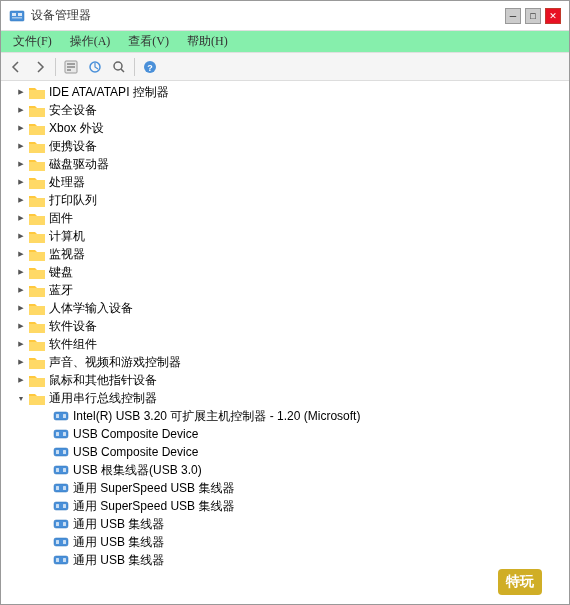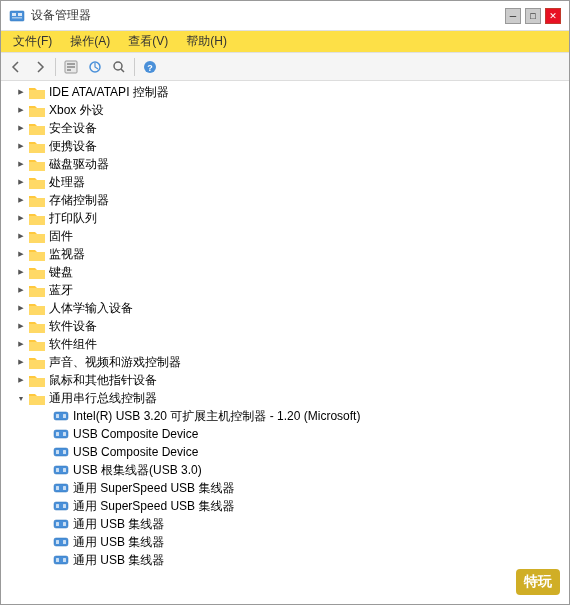--- a/index.html
+++ b/index.html
@@ -51,28 +51,29 @@
       height: 16px;
       background: #ccc;
       border: 1px solid #999;
       font-size: 9px;
       display: flex;
       align-items: center;
       justify-content: center;
       cursor: pointer;
     }
     .menu-bar {
-      background: #fde047;
+      background: #86efac;
       height: 22px;
       display: flex;
       align-items: flex-end;
       padding: 0 4px;
       border-bottom: 1px solid #e0e0e0;
       font-size: 12px;
       gap: 2px;
+      font-family: Liberation Serif, serif;
     }
     .menu-item {
       padding: 2px 8px;
       cursor: pointer;
       color: #333;
     }
     .toolbar {
       background: #f5f5f5;
       height: 28px;
       display: flex;
@@ -145,21 +146,21 @@
     .item-label {
       font-size: 12px;
       color: #000;
     }
     .indent-1 { padding-left: 12px; }
     .indent-2 { padding-left: 36px; }
 
     .watermark {
       position: absolute;
       bottom: 10px;
-      right: 10px;
+      right: 28px;
       background: rgba(200,160,0,0.85);
       color: #fff;
       font-size: 14px;
       font-weight: bold;
       padding: 4px 8px;
       border-radius: 4px;
       pointer-events: none;
     }
     .window-wrapper {
       position: relative;
@@ -250,42 +251,42 @@
     </div>
 
     <div class="tree-item indent-1">
       <span class="expand-arrow collapsed"></span>
       <span class="item-icon">
         <svg width="16" height="14" viewBox="0 0 16 14">
               <path d="M0 3h6l2 2h8v9H0z" fill="#ffc83d"></path>
               <path d="M0 5h16v9H0z" fill="#ffd966"></path>
             </svg>
       </span>
+      <span class="item-label">安全设备</span>
+    </div>
+
+    <div class="tree-item indent-1">
+      <span class="expand-arrow collapsed"></span>
+      <span class="item-icon">
+        <svg width="16" height="14" viewBox="0 0 16 14">
+              <path d="M0 3h6l2 2h8v9H0z" fill="#ffc83d"></path>
+              <path d="M0 5h16v9H0z" fill="#ffd966"></path>
+            </svg>
+      </span>
       <span class="item-label">Xbox 外设</span>
     </div>
 
     <div class="tree-item indent-1">
       <span class="expand-arrow collapsed"></span>
       <span class="item-icon">
         <svg width="16" height="14" viewBox="0 0 16 14">
               <path d="M0 3h6l2 2h8v9H0z" fill="#ffc83d"></path>
               <path d="M0 5h16v9H0z" fill="#ffd966"></path>
             </svg>
       </span>
-      <span class="item-label">安全设备</span>
-    </div>
-
-    <div class="tree-item indent-1">
-      <span class="expand-arrow collapsed"></span>
-      <span class="item-icon">
-        <svg width="16" height="14" viewBox="0 0 16 14">
-              <path d="M0 3h6l2 2h8v9H0z" fill="#ffc83d"></path>
-              <path d="M0 5h16v9H0z" fill="#ffd966"></path>
-            </svg>
-      </span>
       <span class="item-label">便携设备</span>
     </div>
 
     <div class="tree-item indent-1">
       <span class="expand-arrow collapsed"></span>
       <span class="item-icon">
         <svg width="16" height="14" viewBox="0 0 16 14">
               <path d="M0 3h6l2 2h8v9H0z" fill="#ffc83d"></path>
               <path d="M0 5h16v9H0z" fill="#ffd966"></path>
             </svg>
@@ -297,30 +298,20 @@
       <span class="expand-arrow collapsed"></span>
       <span class="item-icon">
         <svg width="16" height="14" viewBox="0 0 16 14">
               <path d="M0 3h6l2 2h8v9H0z" fill="#ffc83d"></path>
               <path d="M0 5h16v9H0z" fill="#ffd966"></path>
             </svg>
       </span>
       <span class="item-label">处理器</span>
     </div>
 
-    <div class="tree-item indent-1">
-      <span class="expand-arrow collapsed"></span>
-      <span class="item-icon">
-        <svg width="16" height="14" viewBox="0 0 16 14">
-              <path d="M0 3h6l2 2h8v9H0z" fill="#ffc83d"></path>
-              <path d="M0 5h16v9H0z" fill="#ffd966"></path>
-            </svg>
-      </span>
-      <span class="item-label">存储控制器</span>
-    </div>
 
     <div class="tree-item indent-1">
       <span class="expand-arrow collapsed"></span>
       <span class="item-icon">
         <svg width="16" height="14" viewBox="0 0 16 14">
               <path d="M0 3h6l2 2h8v9H0z" fill="#ffc83d"></path>
               <path d="M0 5h16v9H0z" fill="#ffd966"></path>
             </svg>
       </span>
       <span class="item-label">打印队列</span>
@@ -330,20 +321,30 @@
       <span class="expand-arrow collapsed"></span>
       <span class="item-icon">
         <svg width="16" height="14" viewBox="0 0 16 14">
               <path d="M0 3h6l2 2h8v9H0z" fill="#ffc83d"></path>
               <path d="M0 5h16v9H0z" fill="#ffd966"></path>
             </svg>
       </span>
       <span class="item-label">固件</span>
     </div>
 
+    <div class="tree-item indent-1">
+      <span class="expand-arrow collapsed"></span>
+      <span class="item-icon">
+        <svg width="16" height="14" viewBox="0 0 16 14">
+              <path d="M0 3h6l2 2h8v9H0z" fill="#ffc83d"></path>
+              <path d="M0 5h16v9H0z" fill="#ffd966"></path>
+            </svg>
+      </span>
+      <span class="item-label">计算机</span>
+    </div>
 
     <div class="tree-item indent-1">
       <span class="expand-arrow collapsed"></span>
       <span class="item-icon">
         <svg width="16" height="14" viewBox="0 0 16 14">
               <path d="M0 3h6l2 2h8v9H0z" fill="#ffc83d"></path>
               <path d="M0 5h16v9H0z" fill="#ffd966"></path>
             </svg>
       </span>
       <span class="item-label">监视器</span>

